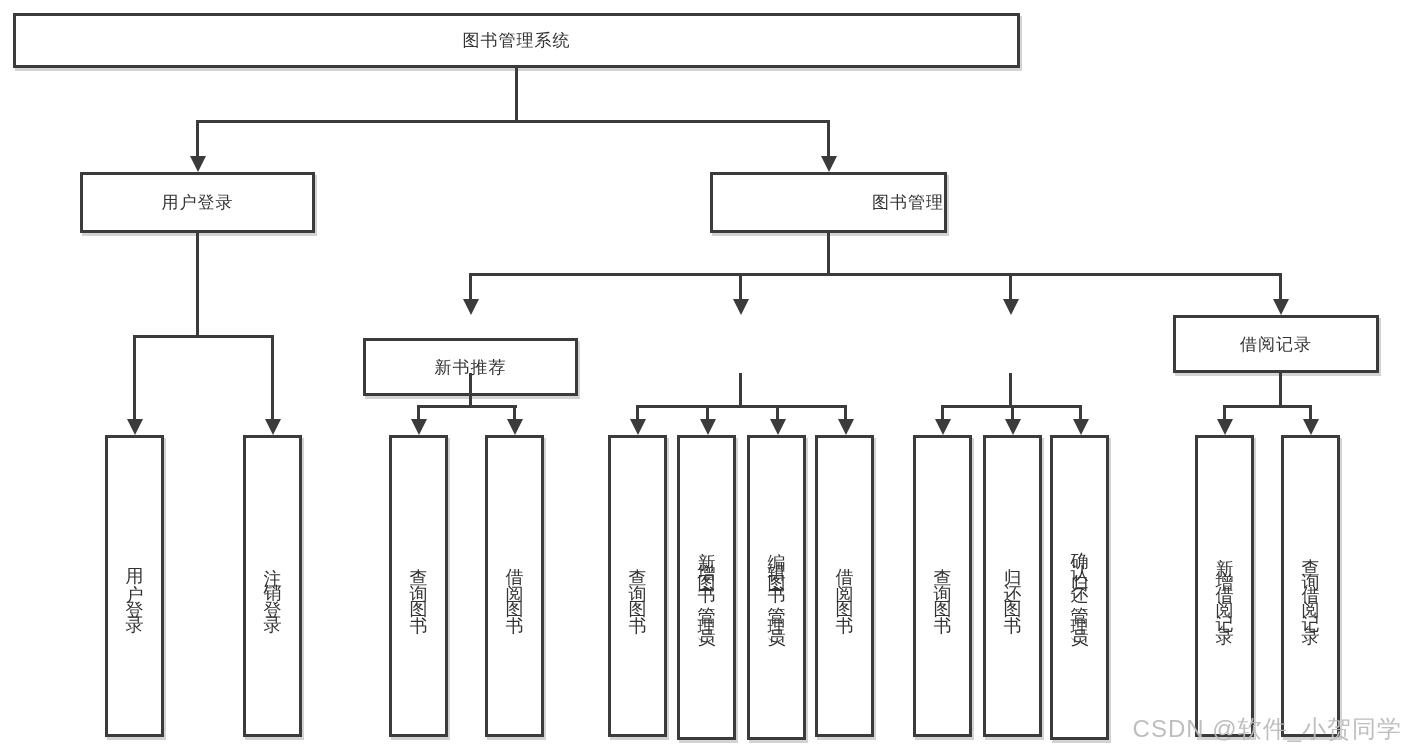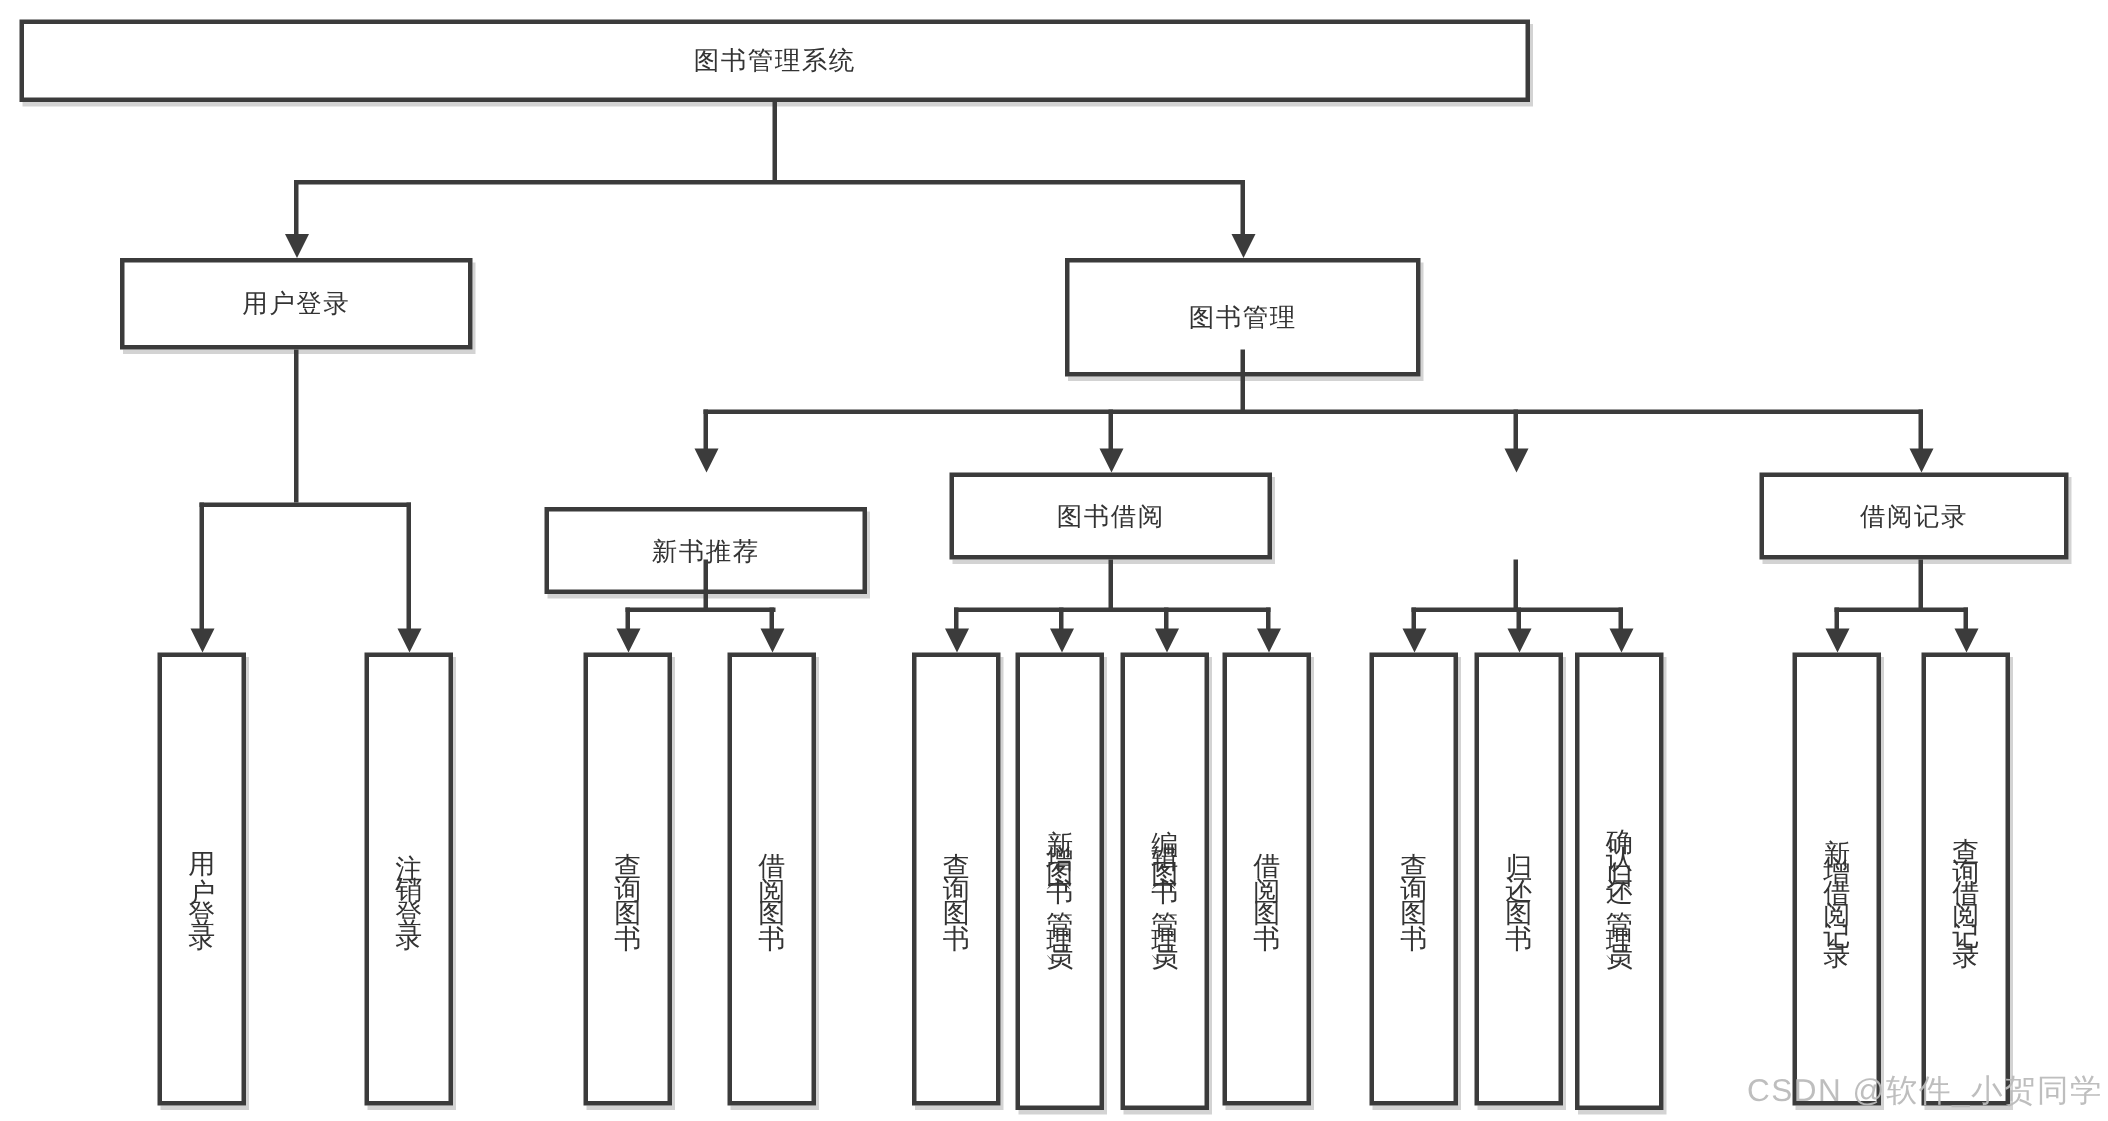--- a/index.html
+++ b/index.html
@@ -22,47 +22,44 @@
   .v-long  .vtext{letter-spacing:11px;}
   .vl{position:absolute;width:3px;background:#3b3b3b;}
   .hl{position:absolute;height:3px;background:#3b3b3b;}
   .arrow{
     position:absolute;width:0;height:0;
     border-left:8px solid transparent;border-right:8px solid transparent;
     border-top:16px solid #3b3b3b;
   }
   #watermark{
     position:absolute;right:3px;top:713px;z-index:20;
-    font-size:21px;color:rgba(187,186,186,.95);letter-spacing:1px;
+    font-size:24px;color:rgba(187,186,186,.95);letter-spacing:1px;
   }
 </style>
 </head>
 <body>
 
 <div id="stage">
 
   <div class="box hbox" style="left:13px;top:13px;width:1007px;height:55px;font-family:Liberation Mono, monospace;">
     <span>图书管理系统</span>
   </div>
 
   <div class="box hbox" style="left:80px;top:172px;width:235px;height:61px;">
     <span>用户登录</span>
   </div>
 
-  <div class="box hbox" style="left:710px;top:172px;width:237px;height:79px;">
+  <div class="box hbox" style="left:710px;top:172px;width:237px;height:61px;justify-content:flex-end;">
     <span>图书管理</span>
   </div>
 
   <div class="box hbox" style="left:363px;top:315px;width:215px;height:58px;margin-top:23px;">
     <span>新书推荐</span>
   </div>
 
-  <div class="box hbox" style="left:633px;top:315px;width:215px;height:58px;">
-    <span>图书借阅</span>
-  </div>
 
 
   <div class="box hbox" style="left:1173px;top:315px;width:206px;height:58px;">
     <span>借阅记录</span>
   </div>
 
   <div class="box vbox v-short" style="left:105px;top:435px;width:59px;height:302px;">
     <span class="vtext">用户登录</span>
   </div>
 

